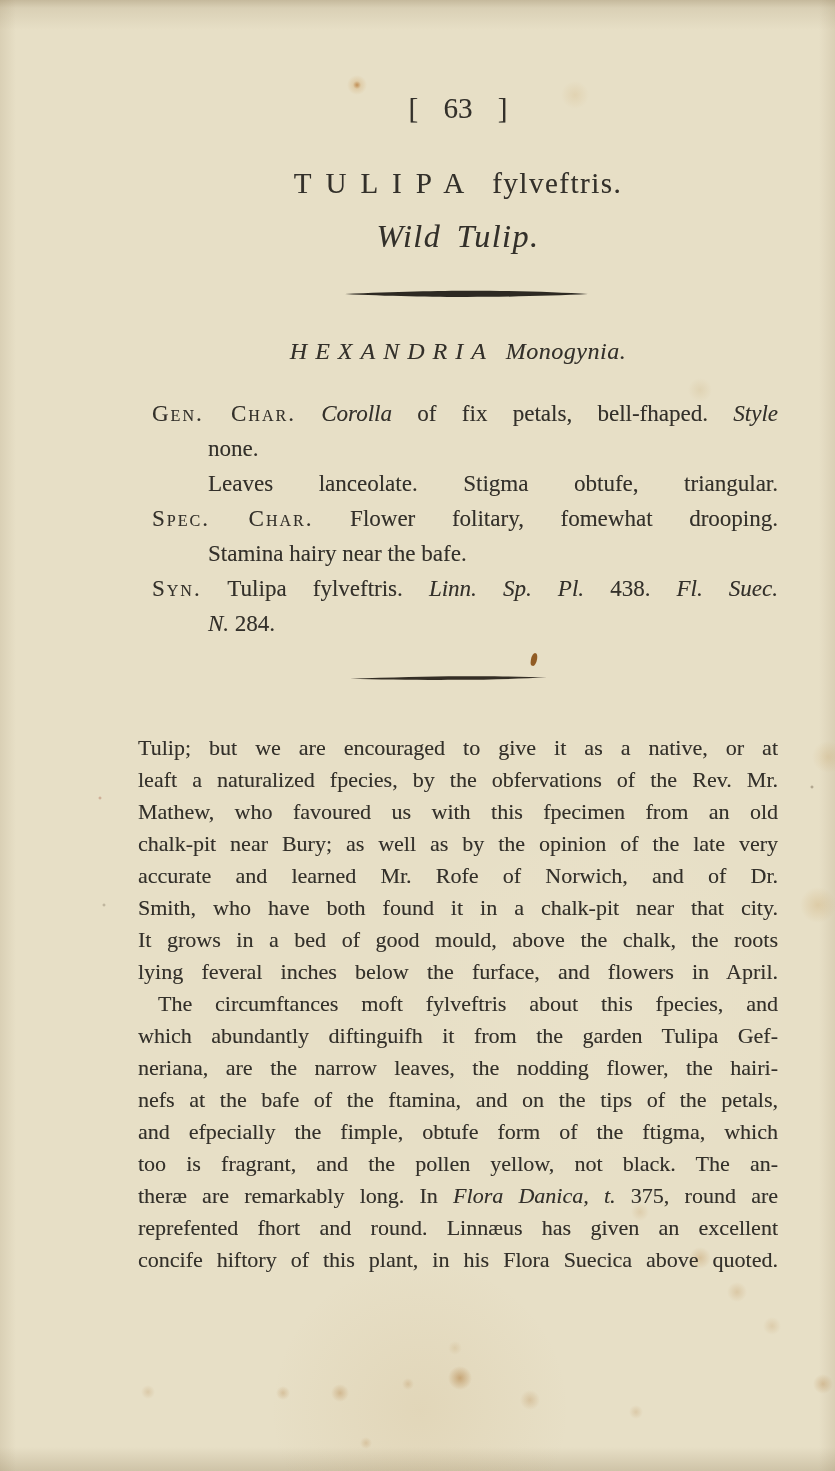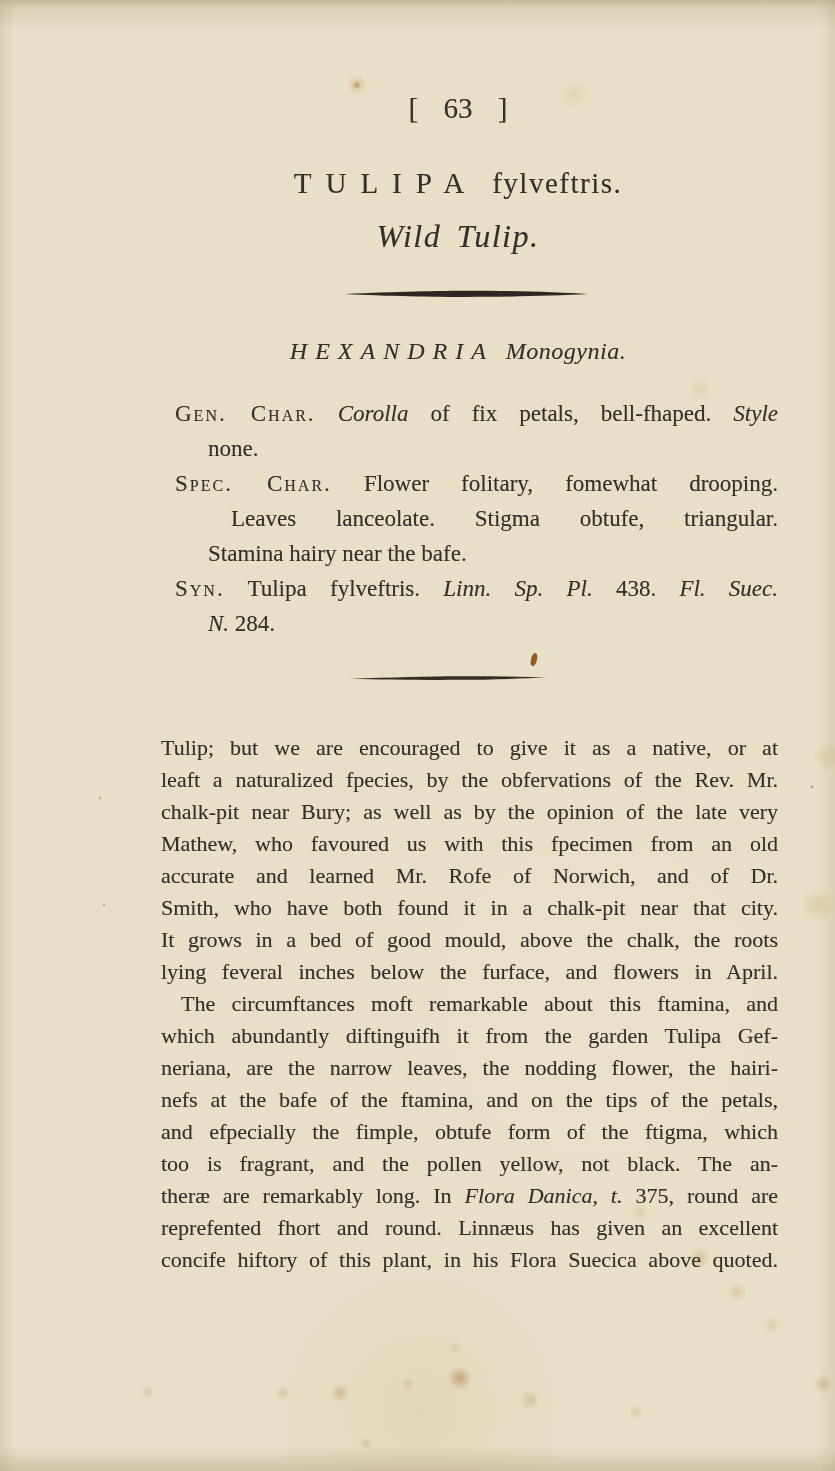--- a/index.html
+++ b/index.html
@@ -54,21 +54,21 @@
   .rule1 { top:290px; left:345px; }
   .rule2 { top:675px; left:350px; transform:rotate(-0.4deg); }
   .classline { top:338px; font-size:24px; font-style:italic; }
   .classline .order    { letter-spacing:8px; margin-right:12px; }
   .classline .suborder { letter-spacing:0.5px; }
   .synopsis { top:396px; left:138px; width:640px; font-size:23px; }
   .synopsis .ln { line-height:35px; }
   .bodytext { top:732px; left:138px; width:640px; font-size:22px; }
   .bodytext .ln { line-height:32px; }
   .ln { white-space:normal; }
-  .j  { text-align:justify; text-align-last:justify;margin-left:23px; }
+  .j  { text-align:justify; text-align-last:justify; }
   .pl14 { padding-left:14px; }
   .pl20 { padding-left:20px; }
   .pl70 { padding-left:70px; }
   .seg-i    { font-style:italic; }
   .seg-sc   { font-variant:small-caps; letter-spacing:2px; }
   .seg-init { font-size:34px; line-height:20px; }
   .ink-blot {
     top:653px; left:531px; width:6px; height:13px;
     background:#8a5016; opacity:.92;
     border-radius:60% 40% 55% 45% / 55% 45% 62% 38%;
@@ -89,43 +89,43 @@
 
   <svg class="abs rule1" width="243" height="8" viewBox="0 0 243 8" aria-hidden="true">
     <path d="M0 4 C 50 1.6, 95 0.7, 125 0.7 C 165 0.7, 215 2.2, 243 4.1 C 210 5.9, 160 7.0, 122 7.0 C 90 7.0, 40 6.1, 0 4 Z" fill="#2d2922"></path>
   </svg>
 
   <div class="abs center-col classline"><span class="order">HEXANDRIA</span><span class="suborder">Monogynia.</span></div>
 
   <section class="abs synopsis">
     <div class="ln j pl14"><span class="seg-sc">Gen. Char.</span><span class="seg-r"> </span><span class="seg-i">Corolla</span><span class="seg-r"> of fix petals, bell-fhaped. </span><span class="seg-i">Style</span></div>
     <div class="ln pl70"><span class="seg-r">none.</span></div>
+    <div class="ln j pl70"><span class="seg-r">Leaves lanceolate.  Stigma obtufe, triangular.</span></div>
     <div class="ln j pl14"><span class="seg-sc">Spec. Char.</span><span class="seg-r">  Flower folitary, fomewhat drooping.</span></div>
-    <div class="ln j pl70"><span class="seg-r">Leaves lanceolate.  Stigma obtufe, triangular.</span></div>
     <div class="ln pl70"><span class="seg-r">Stamina hairy near the bafe.</span></div>
     <div class="ln j pl14"><span class="seg-sc">Syn.</span><span class="seg-r"> Tulipa fylveftris.  </span><span class="seg-i">Linn. Sp. Pl.</span><span class="seg-r"> 438.  </span><span class="seg-i">Fl. Suec.</span></div>
     <div class="ln pl70"><span class="seg-i">N.</span><span class="seg-r"> 284.</span></div>
   </section>
 
   <svg class="abs rule2" width="197" height="6" viewBox="0 0 197 6" aria-hidden="true">
     <path d="M0 3 C 40 2.1, 80 1.3, 110 1.3 C 150 1.3, 175 2.2, 197 3 C 170 4.3, 140 4.9, 105 4.9 C 70 4.9, 30 3.9, 0 3 Z" fill="#342e25"></path>
   </svg>
 
   <div class="abs ink-blot"></div>
 
   <section class="abs bodytext">
     <div class="ln j"><span class="seg-r">Tulip; but we are encouraged to give it as a native, or at</span></div>
     <div class="ln j"><span class="seg-r">leaft a naturalized fpecies, by the obfervations of the Rev. Mr.</span></div>
+    <div class="ln j"><span class="seg-r">Mathew, who favoured us with this fpecimen from an old</span></div>
     <div class="ln j"><span class="seg-r">chalk-pit near Bury; as well as by the opinion of the late very</span></div>
-    <div class="ln j"><span class="seg-r">Mathew, who favoured us with this fpecimen from an old</span></div>
     <div class="ln j"><span class="seg-r">accurate and learned Mr. Rofe of Norwich, and of Dr.</span></div>
     <div class="ln j"><span class="seg-r">Smith, who have both found it in a chalk-pit near that city.</span></div>
     <div class="ln j"><span class="seg-r">It grows in a bed of good mould, above the chalk, the roots</span></div>
     <div class="ln j"><span class="seg-r">lying feveral inches below the furface, and flowers in April.</span></div>
-    <div class="ln j pl20"><span class="seg-r">The circumftances moft remarkable about this ftamina, and</span></div>
+    <div class="ln j pl20"><span class="seg-r">The circumftances moft fylveftris about this fpecies, and</span></div>
     <div class="ln j"><span class="seg-r">which abundantly diftinguifh it from the garden Tulipa Gef-</span></div>
     <div class="ln j"><span class="seg-r">neriana, are the narrow leaves, the nodding flower, the hairi-</span></div>
     <div class="ln j"><span class="seg-r">nefs at the bafe of the ftamina, and on the tips of the petals,</span></div>
     <div class="ln j"><span class="seg-r">and efpecially the fimple, obtufe form of the ftigma, which</span></div>
     <div class="ln j"><span class="seg-r">too is fragrant, and the pollen yellow, not black.  The an-</span></div>
     <div class="ln j"><span class="seg-r">theræ are remarkably long.  In </span><span class="seg-i">Flora Danica,</span><span class="seg-r"> </span><span class="seg-i">t.</span><span class="seg-r"> 375, round are</span></div>
     <div class="ln j"><span class="seg-r">reprefented fhort and round.  Linnæus has given an excellent</span></div>
     <div class="ln j"><span class="seg-r">concife hiftory of this plant, in his Flora Suecica above quoted.</span></div>
   </section>
 

